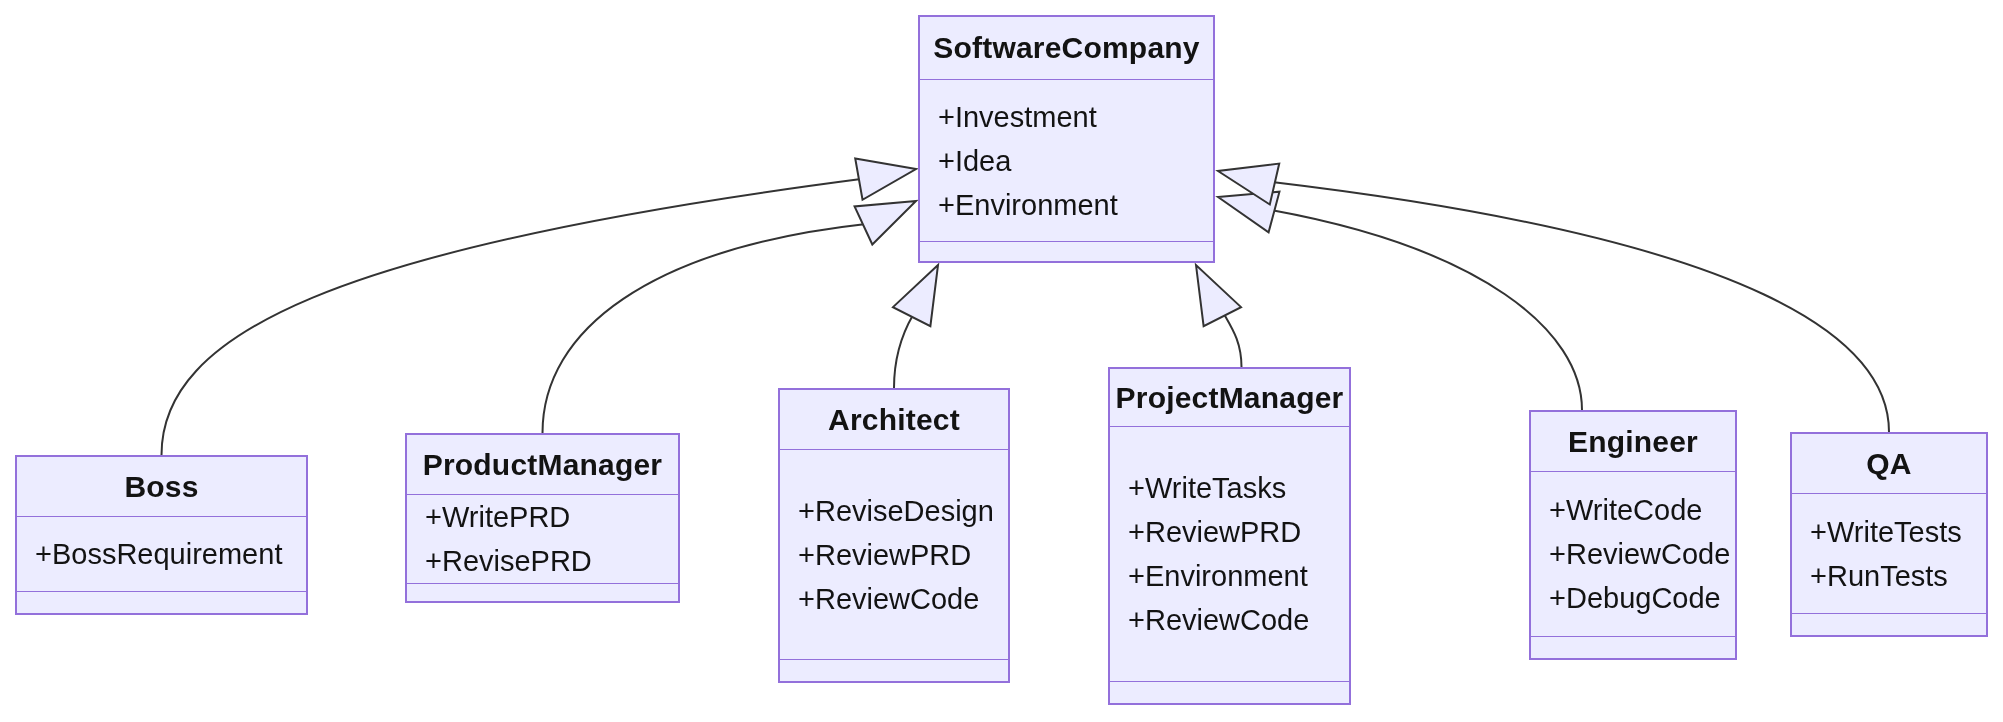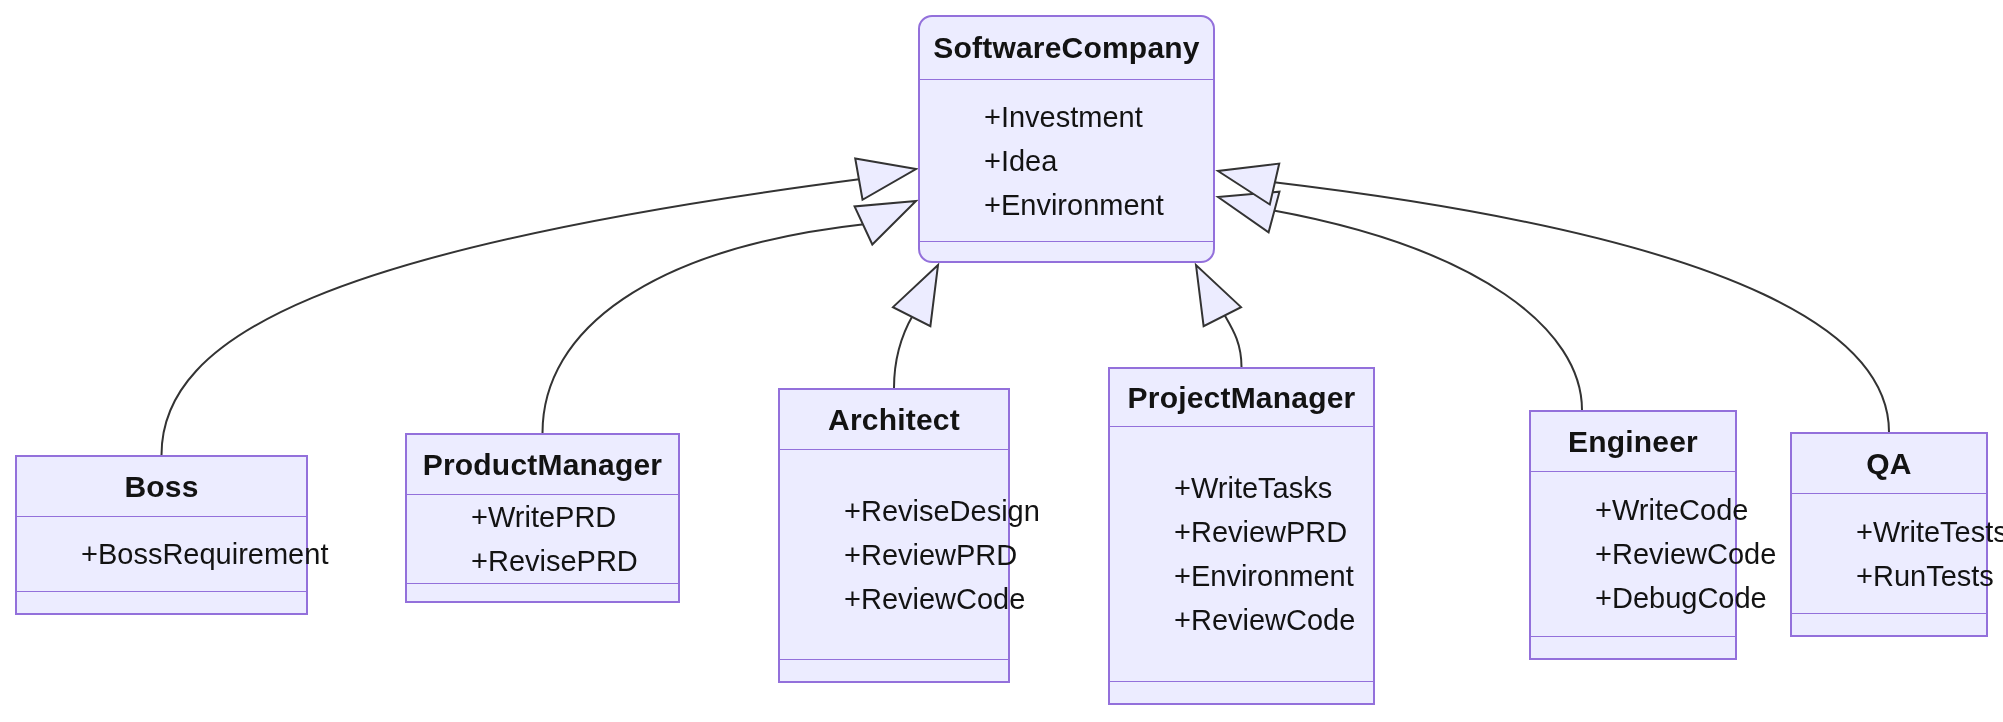--- a/index.html
+++ b/index.html
@@ -28,21 +28,20 @@
     display:flex;align-items:center;justify-content:center;
     font-weight:bold;font-size:30px;
     border-bottom:1.5px solid var(--class-border);
     letter-spacing:0.2px;
   }
   .class-members{
     flex:1 1 auto;
     display:flex;flex-direction:column;justify-content:center;
     padding:0 18px;
     font-size:29px;
-    margin-left:46px;
   }
   .member-row{line-height:44px;white-space:nowrap;}
   .class-empty{
     flex:0 0 auto;height:22px;
     border-top:1.5px solid var(--class-border);
   }
 </style>
 </head>
 <body>
 
@@ -58,21 +57,21 @@
   <g fill="#ECECFF" stroke="#333333" stroke-width="2" stroke-linejoin="miter">
     <polygon points="0,0 -58,-21 -58,21" transform="translate(916,169) rotate(-10)"></polygon>
     <polygon points="0,0 -58,-21 -58,21" transform="translate(916,201) rotate(-25)"></polygon>
     <polygon points="0,0 -58,-21 -58,21" transform="translate(938,265) rotate(-63)"></polygon>
     <polygon points="0,0 -58,-21 -58,21" transform="translate(1196,265) rotate(-117)"></polygon>
     <polygon points="0,0 -58,-21 -58,21" transform="translate(1218,197) rotate(-165)"></polygon>
     <polygon points="0,0 -58,-21 -58,21" transform="translate(1218,171) rotate(-167)"></polygon>
   </g>
 </svg>
 
-<div class="class-box" style="left:918px;top:15px;width:297px;height:248px;border-radius:14px;">
+<div class="class-box" style="left:918px;top:15px;width:297px;height:248px;">
   <div class="class-title" style="height:63px;">SoftwareCompany</div>
   <div class="class-members">
     <div class="member-row">+Investment</div>
     <div class="member-row">+Idea</div>
     <div class="member-row">+Environment</div>
   </div>
   <div class="class-empty" style="height:20px;"></div>
 </div>
 
 <div class="class-box" style="left:15px;top:455px;width:293px;height:160px;">
@@ -95,21 +94,21 @@
 <div class="class-box" style="left:778px;top:388px;width:232px;height:295px;">
   <div class="class-title">Architect</div>
   <div class="class-members">
     <div class="member-row">+ReviseDesign</div>
     <div class="member-row">+ReviewPRD</div>
     <div class="member-row">+ReviewCode</div>
   </div>
   <div class="class-empty"></div>
 </div>
 
-<div class="class-box" style="left:1108px;top:367px;width:267px;height:338px;">
+<div class="class-box" style="left:1108px;top:367px;width:243px;height:338px;">
   <div class="class-title" style="height:58px;">ProjectManager</div>
   <div class="class-members">
     <div class="member-row">+WriteTasks</div>
     <div class="member-row">+ReviewPRD</div>
     <div class="member-row">+Environment</div>
     <div class="member-row">+ReviewCode</div>
   </div>
   <div class="class-empty"></div>
 </div>
 

